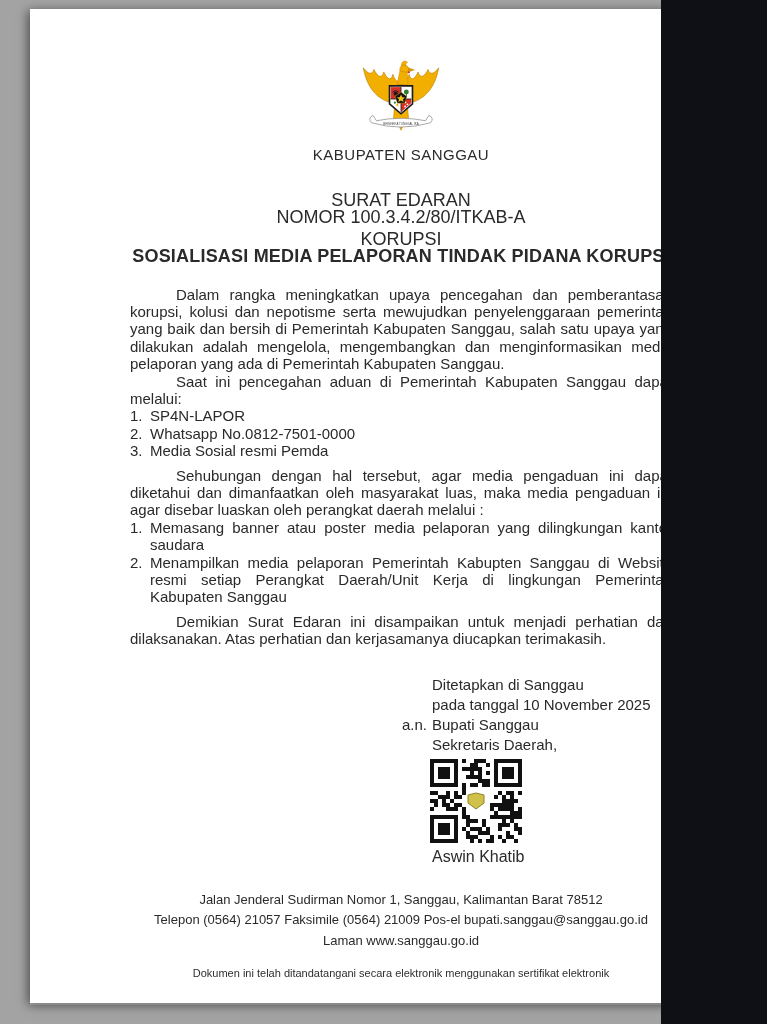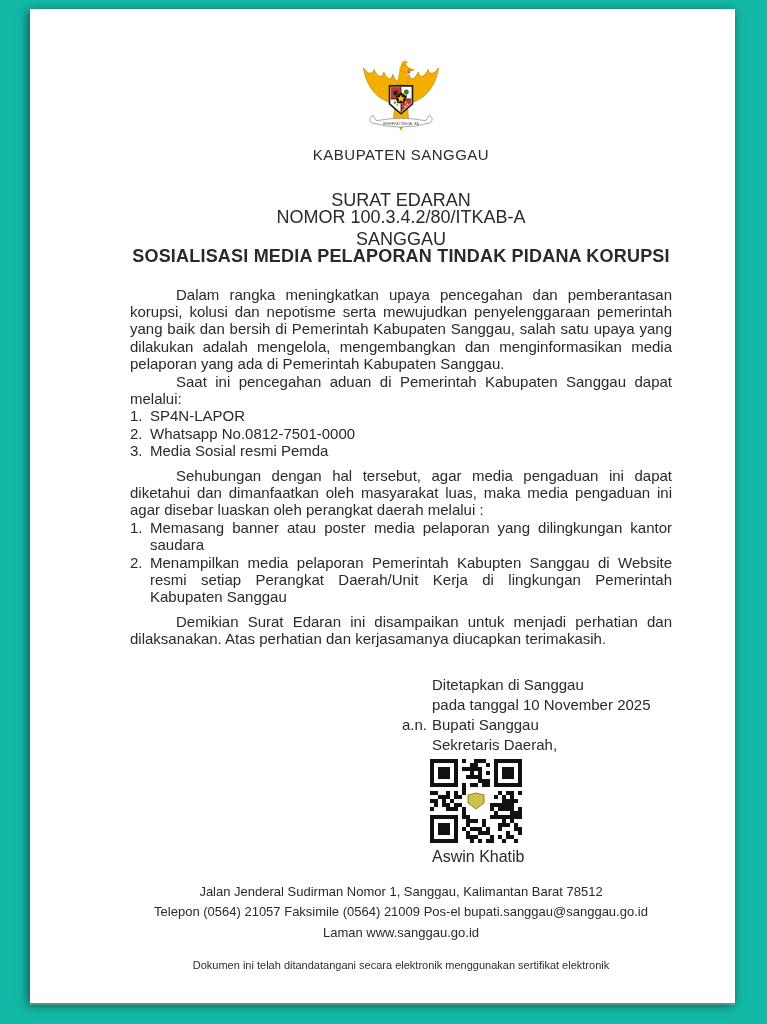--- a/index.html
+++ b/index.html
@@ -1,18 +1,18 @@
 <!DOCTYPE html>
 <html><head>
 <meta charset="utf-8">
 <style>
   html,body{margin:0;padding:0;background:#0e1016;}
   .stage{
-    position:relative;width:767px;height:1024px;overflow:hidden;
-    background:#14b8a6;
+    position:relative;width:661px;height:1024px;overflow:hidden;
+    background:#a3a3a3;
     font-family:"Liberation Sans", sans-serif;
     color:#2a2a2a;
   }
   .paper{
     position:absolute;left:30px;top:9px;width:705px;height:994px;
     background:#ffffff;
     box-shadow:0 2px 0 rgba(170,170,170,.45), -2px 2px 10px rgba(0,0,0,.55);
   }
   .content{position:absolute;left:100px;top:0;width:542px;}
 
@@ -40,21 +40,21 @@
   .num-row .itm{flex:1;text-align:justify;}
 
   .signature{margin-top:27px;margin-left:272px;font-size:15px;line-height:20px;}
   .sig-pad{padding-left:30px;}
   .sig-an{display:flex;}
   .sig-an .an{width:30px;flex:none;}
 
   .qr{margin-left:300px;margin-top:4px;display:block;}
   .sig-name{margin-left:302px;margin-top:5px;font-size:16px;line-height:18px;}
 
-  .footer{margin-top:16px;text-align:center;font-size:13px;line-height:20.5px;}
+  .footer{margin-top:24px;text-align:center;font-size:13px;line-height:20.5px;}
   .disclaimer{margin-top:13px;text-align:center;font-size:11px;line-height:19px;color:#2e2e2e;}
 </style>
 </head>
 <body>
 
 <div class="stage">
   <div class="paper">
     <div class="content">
 
       <div class="emblem-wrap">
@@ -100,21 +100,21 @@
             <text x="50" y="81.3" font-size="3.6" text-anchor="middle" fill="#444">BHINNEKA TUNGGAL IKA</text>
           </g>
         </svg>
       </div>
       <div class="region-title">KABUPATEN SANGGAU</div>
 
 
       <div class="headings">
         <div>SURAT EDARAN</div>
         <div>NOMOR 100.3.4.2/80/ITKAB-A</div>
-        <div class="tentang">SANGGAU</div>
+        <div class="tentang">KORUPSI</div>
         <div class="subject">SOSIALISASI MEDIA PELAPORAN TINDAK PIDANA KORUPSI</div>
       </div>
 
       <div class="bodytext">
         <p class="para first">Dalam rangka meningkatkan upaya pencegahan dan pemberantasan korupsi, kolusi dan nepotisme serta mewujudkan penyelenggaraan pemerintah yang baik dan bersih di Pemerintah Kabupaten Sanggau, salah satu upaya yang dilakukan adalah mengelola, mengembangkan dan menginformasikan media pelaporan yang ada di Pemerintah Kabupaten Sanggau.</p>
         <p class="para">Saat ini pencegahan aduan di Pemerintah Kabupaten Sanggau dapat melalui:</p>
 
         <div class="num-list">
           <div class="num-row">
             <span class="num">1.</span>

